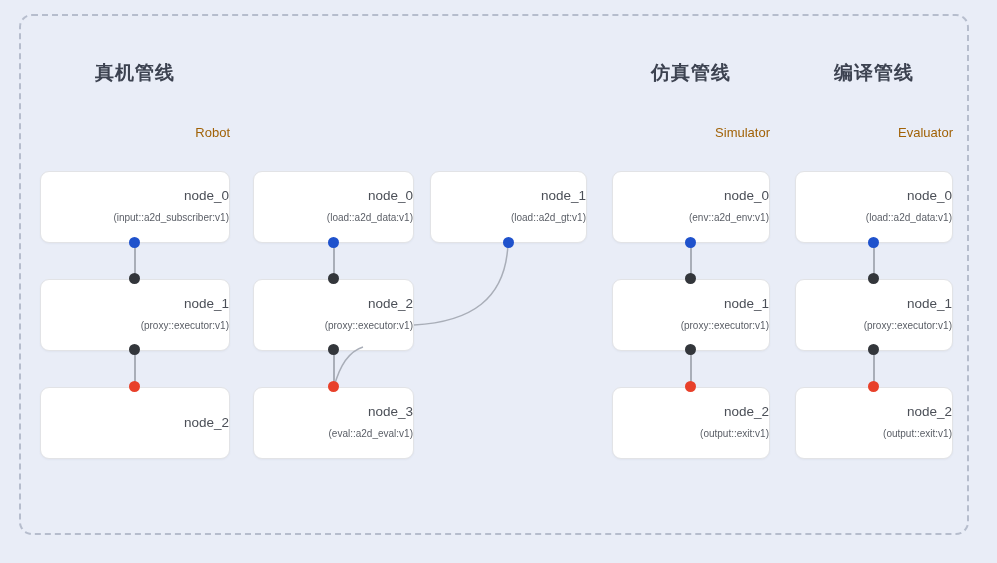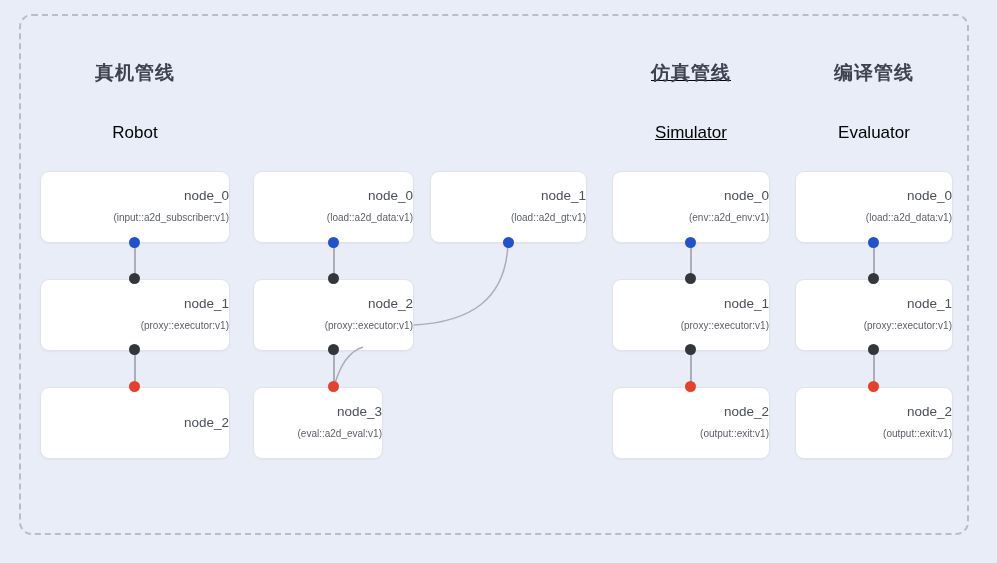--- a/index.html
+++ b/index.html
@@ -42,26 +42,27 @@
   }
   .col-title-cn {
     font-size: 19px;
     font-weight: bold;
     color: #3c4250;
     letter-spacing: 1px;
     line-height: 26px;
     white-space: nowrap;
   }
   .col-title-en {
-    font-size: 17px;
+    font-size: 13px;
     font-weight: normal;
-    color: #000000;
+    color: #a16207;
     line-height: 26px;
     margin-top: 34px;
     white-space: nowrap;
+    text-align: right;
   }
 
   
   .node-box {
     position: absolute;
     background: #ffffff;
     border: 1px solid #e2e3e6;
     border-radius: 9px;
     display: flex;
     flex-direction: column;
@@ -118,21 +119,21 @@
 <div id="canvas">
 
   <div id="dashed-frame"></div>
 
   <div class="col-header" style="left:40px; top:60px; width:190px;">
     <div class="col-title-cn">真机管线</div>
     <div class="col-title-en">Robot</div>
   </div>
 
 
-  <div class="col-header" style="left:612px; top:60px; width:158px;text-decoration:underline;">
+  <div class="col-header" style="left:612px; top:60px; width:158px;">
     <div class="col-title-cn">仿真管线</div>
     <div class="col-title-en">Simulator</div>
   </div>
 
   <div class="col-header" style="left:795px; top:60px; width:158px;">
     <div class="col-title-cn">编译管线</div>
     <div class="col-title-en">Evaluator</div>
   </div>
 
   <div class="edge-line" style="left:134px; top:242px; height:37px;"></div>
@@ -169,21 +170,21 @@
     <div class="node-sub">(load::a2d_data:v1)</div>
   </div>
   <div class="node-box" style="left:430px; top:171px; width:157px; height:72px;">
     <div class="node-title">node_1</div>
     <div class="node-sub">(load::a2d_gt:v1)</div>
   </div>
   <div class="node-box" style="left:253px; top:279px; width:161px; height:72px;">
     <div class="node-title">node_2</div>
     <div class="node-sub">(proxy::executor:v1)</div>
   </div>
-  <div class="node-box" style="left:253px; top:387px; width:130px; height:72px;">
+  <div class="node-box" style="left:253px; top:387px; width:161px; height:72px;">
     <div class="node-title">node_3</div>
     <div class="node-sub">(eval::a2d_eval:v1)</div>
   </div>
 
   <div class="node-box" style="left:612px; top:171px; width:158px; height:72px;">
     <div class="node-title">node_0</div>
     <div class="node-sub">(env::a2d_env:v1)</div>
   </div>
   <div class="node-box" style="left:612px; top:279px; width:158px; height:72px;">
     <div class="node-title">node_1</div>

